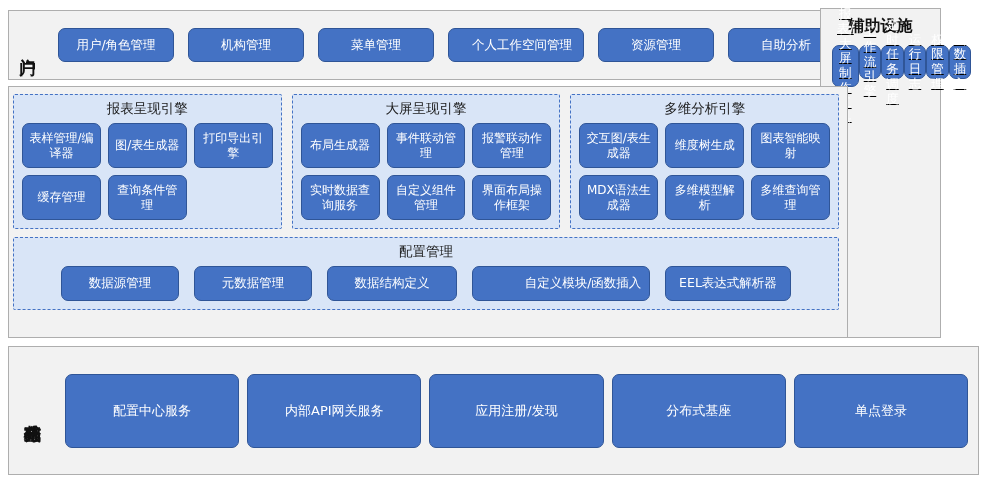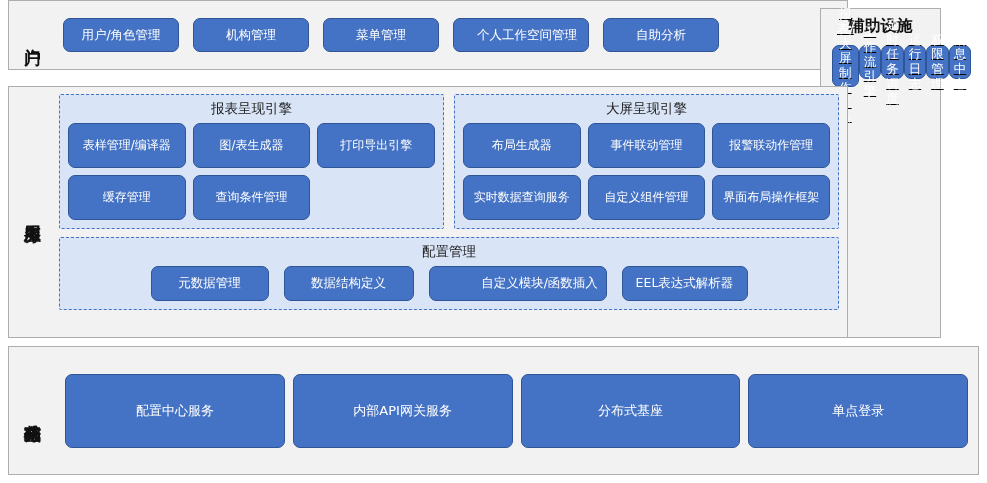--- a/index.html
+++ b/index.html
@@ -55,21 +55,21 @@
     align-items: center;
     justify-content: center;
     text-align: center;
     line-height: 1.18;
     font-size: 12px;
     padding: 2px 4px;
     box-sizing: border-box;
   }
 
   
-  #portal { left: 8px; top: 0; width: 840px; height: 70px; justify-content: center; }
+  #portal { left: 8px; top: 10px; width: 840px; height: 70px; justify-content: center; }
   #portal .sec-label { width: 46px; font-size: 17px; line-height: 1.05; }
   #portal .sec-body { gap: 0; padding: 0 8px; }
   .portal-row { display: flex; gap: 14px; width: 100%; justify-content: flex-start; }
   .portal-row .node { height: 34px; font-size: 12.5px; flex: 0 0 auto; }
 
   
   #aux {
     left: 820px; top: 8px; width: 121px; height: 330px;
     flex-direction: column; align-items: stretch;
   }
@@ -78,21 +78,21 @@
     color: #111; padding: 7px 0 6px 0;
   }
   #aux .aux-list {
     flex: 1 1 auto; display: flex; flex-direction: row;
     justify-content: space-between; padding: 2px 11px 9px 11px; text-decoration: underline;
   }
   #aux .node { height: 34px; font-size: 12.5px; }
   #aux .node.tall { height: 42px; }
 
   
-  #appsvc { left: 8px; top: 86px; width: 840px; height: 252px; }
+  #appsvc { left: 8px; top: 86px; width: 840px; height: 252px; flex-direction: column; }
   #appsvc .sec-label { width: 46px; font-size: 17px; }
   #appsvc .sec-body { flex-direction: column; padding: 7px 8px 8px 4px; gap: 8px; justify-content: flex-start; }
 
   .engine-row { display: flex; gap: 10px; width: 100%; }
   .panel {
     background: #d9e5f7;
     border: 1px dashed #4472c4;
     border-radius: 2px;
     padding: 5px 8px 8px 8px;
   }
@@ -125,34 +125,35 @@
 <div id="canvas">
 
   <div class="section" id="portal">
     <div class="sec-label vertical">门户</div>
     <div class="sec-body">
       <div class="portal-row" id="portal-row">
           <div class="node" style="width: 116px;">用户/角色管理</div>
           <div class="node" style="width: 116px;">机构管理</div>
           <div class="node" style="width: 116px;">菜单管理</div>
           <div class="node" style="width: 136px; padding-left: 16px;">个人工作空间管理</div>
+          <div class="node" style="width: 116px;">资源管理</div>
           <div class="node" style="width: 116px;">自助分析</div>
         </div>
     </div>
   </div>
 
   <div class="section" id="aux">
     <div class="aux-title">辅助设施</div>
     <div class="aux-list" id="aux-list">
         <div class="node tall">报表/大屏制作工具</div>
         <div class="node">工作流引擎</div>
         <div class="node">定时任务调度</div>
         <div class="node">运行日志</div>
         <div class="node">权限管理</div>
-        <div class="node">消息中心</div>
+        <div class="node">函数插入</div>
       </div>
   </div>
 
   <div class="section" id="appsvc">
     <div class="sec-label vertical">应用服务</div>
     <div class="sec-body">
 
       <div class="engine-row" id="engine-row">
           <div class="panel engine">
             <div class="panel-title">报表呈现引擎</div>
@@ -168,40 +169,53 @@
             <div class="panel-title">大屏呈现引擎</div>
             <div class="grid">
               <div class="node">布局生成器</div>
               <div class="node">事件联动管理</div>
               <div class="node">报警联动作管理</div>
               <div class="node">实时数据查询服务</div>
               <div class="node">自定义组件管理</div>
               <div class="node">界面布局操作框架</div>
             </div>
           </div>
+          <div class="panel engine">
+            <div class="panel-title">多维分析引擎</div>
+            <div class="grid">
+              <div class="node">交互图/表生成器</div>
+              <div class="node">维度树生成</div>
+              <div class="node">图表智能映射</div>
+              <div class="node">MDX语法生成器</div>
+              <div class="node">多维模型解析</div>
+              <div class="node">多维查询管理</div>
+            </div>
+          </div>
         </div>
 
       <div class="panel" id="config-panel">
         <div class="panel-title">配置管理</div>
         <div class="cfg-row" id="config-row">
+            <div class="node" style="width: 118px;">数据源管理</div>
             <div class="node" style="width: 118px;">元数据管理</div>
             <div class="node" style="width: 130px;">数据结构定义</div>
             <div class="node" style="width: 178px; padding-left: 48px;">自定义模块/函数插入</div>
             <div class="node" style="width: 126px;">EEL表达式解析器</div>
           </div>
       </div>
 
     </div>
   </div>
 
   <div class="section" id="dist">
     <div class="sec-label vertical">分布式基础</div>
     <div class="sec-body">
       <div class="dist-row" id="dist-row">
           <div class="node">配置中心服务</div>
           <div class="node">内部API网关服务</div>
+          <div class="node">应用注册/发现</div>
           <div class="node">分布式基座</div>
           <div class="node">单点登录</div>
         </div>
     </div>
   </div>
 
 </div>
 
 </body></html>

